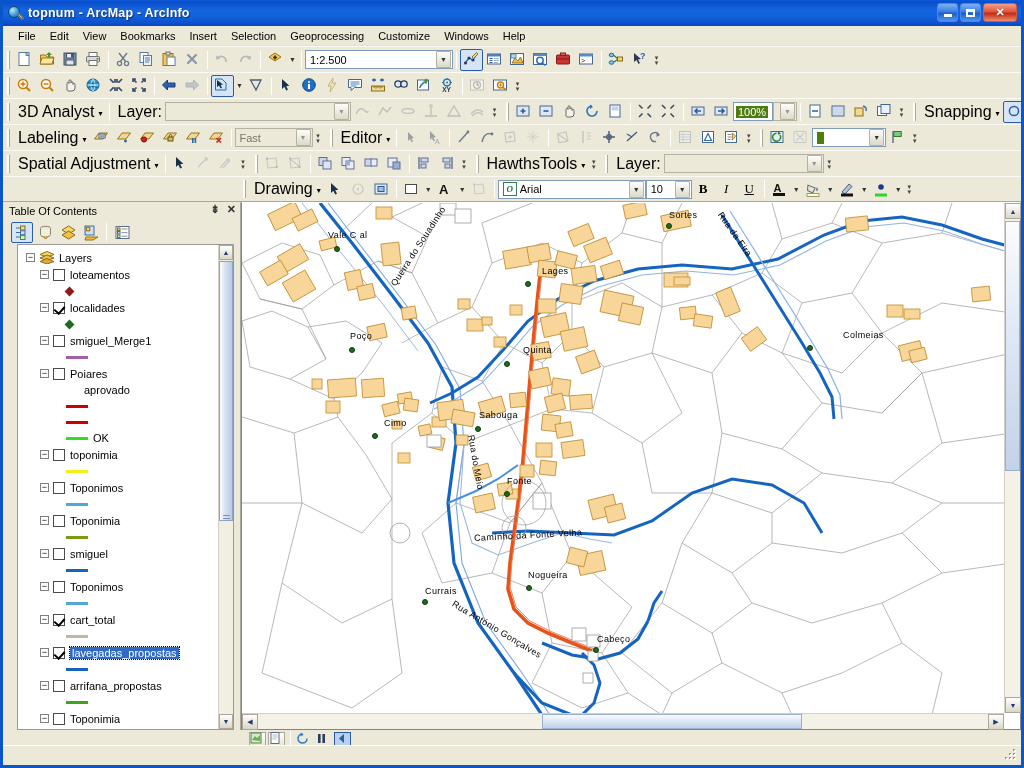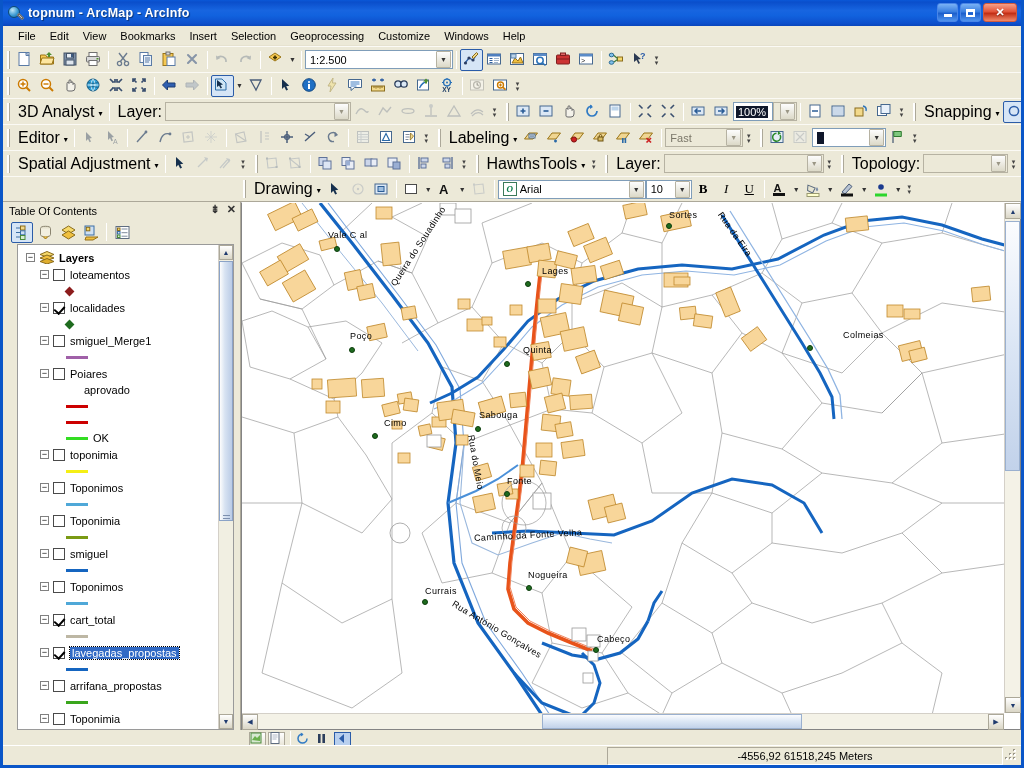--- a/index.html
+++ b/index.html
@@ -107,21 +107,21 @@
   }
   .combo .cval { flex:1; white-space:nowrap; overflow:hidden; }
   .combo .carrow {
     width:15px; height:17px; margin:0 1px 0 0;
     background: linear-gradient(180deg,#fdfdfd,#dcd9c8);
     border:1px solid #b6b2a2; border-radius:1px;
     display:flex;align-items:center;justify-content:center;font-size:7px;color:#333;
   }
   .combo.grey { background:#ece9d8; border-color:#b6b2a2; color:#7a7668; }
   .combo.grey .carrow { color:#9a9685; }
-  .combo .selval { background:#0f172a; color:#fff; padding:0 2px; }
+  .combo .selval { background:#4d7c0f; color:#fff; padding:0 2px; }
 
   
   .ic { position:relative; width:17px; height:17px; display:block; }
   .ic svg { display:block; }
 
   
   .workspace { display:flex; height: 528px; background:#ece9d8; }
 
   
   .toc { width: 238px; background:#ece9d8; display:flex; flex-direction:column;
@@ -151,21 +151,21 @@
     width:12px;height:12px;border:1px solid #4a4a4a;background:#fff;
     margin-right:5px;flex:0 0 auto;position:relative;
   }
   .cb.on::after {
     content:""; position:absolute; left:2px; top:1px; width:5px;height:8px;
     border:solid #000; border-width:0 2px 2px 0; transform:rotate(42deg);
   }
   .layers-ico { width:16px;height:13px;margin-right:4px;flex:0 0 auto; }
   .tname { color:#000; }
   .tname.sel { background:#316ac5; color:#fff; padding:0 2px; outline:1px dotted #000;}
-  .tname.bold { font-weight:bold;text-align:center; }
+  .tname.bold { font-weight:normal;text-align:center; }
   .symrow { display:flex; align-items:center; height:16px; padding-left:44px; font-size:11px;}
   .sym-line { width:22px; height:3px; flex:0 0 auto; }
   .sym-dot { width:7px;height:7px; flex:0 0 auto; transform:rotate(45deg); }
   .sym-label { margin-left:5px; }
   .sym-text-only { padding-left:62px; font-size:11px; height:16px; line-height:16px;}
 
   .vscroll {
     position:absolute; right:0; top:0; width:15px; bottom:0;
     background:#f1efe2; border-left:1px solid #d4d0c8;
   }
@@ -923,20 +923,85 @@
             </svg>
           </span>
         </div>
 
     </div>
   </div>
 
   <div class="tbrow">
     <div class="tb">
       <div class="grip"></div>
+      <div class="tlabel dd">Labeling</div>
+      <div class="btn">
+          <span class="ic">
+            <svg width="16" height="16">
+        <path d="M1.5 10 L6 4 L14.5 4 L10 10 Z" fill="#f0d692" stroke="#9a7517"></path>
+        <rect x="6" y="5" width="6" height="4" fill="#fff" stroke="#46688f"></rect>
+        <path d="M7 6.3h4M7 7.6h4" stroke="#46688f" stroke-width=".7"></path>
+            </svg>
+          </span>
+        </div>
+      <div class="btn">
+          <span class="ic">
+            <svg width="16" height="16">
+        <path d="M1.5 10 L6 4 L14.5 4 L10 10 Z" fill="#f0d692" stroke="#9a7517"></path>
+        <path d="M8 12 L11 12 M9.5 10.5 L9.5 13.5" stroke="#2a6aa8" stroke-width="1.5"></path>
+            </svg>
+          </span>
+        </div>
+      <div class="btn">
+          <span class="ic">
+            <svg width="16" height="16">
+        <path d="M1.5 10 L6 4 L14.5 4 L10 10 Z" fill="#f0d692" stroke="#9a7517"></path>
+        <circle cx="5" cy="10.5" r="2.6" fill="#cc2222" stroke="#7f1212"></circle>
+            </svg>
+          </span>
+        </div>
+      <div class="btn">
+          <span class="ic">
+            <svg width="16" height="16">
+        <path d="M1.5 10 L6 4 L14.5 4 L10 10 Z" fill="#f0d692" stroke="#9a7517"></path>
+        <rect x="6" y="8" width="5" height="4" fill="#d8ba62" stroke="#6d5310"></rect>
+        <path d="M7.3 8 v-1.3 a1.2 1.2 0 0 1 2.4 0 V8" fill="none" stroke="#6d5310"></path>
+            </svg>
+          </span>
+        </div>
+      <div class="btn">
+          <span class="ic">
+            <svg width="16" height="16">
+        <path d="M1.5 10 L6 4 L14.5 4 L10 10 Z" fill="#f0d692" stroke="#9a7517"></path>
+        <rect x="7" y="9" width="1.6" height="5" fill="#2a6aa8"></rect>
+              <rect x="9.6" y="9" width="1.6" height="5" fill="#2a6aa8"></rect>
+            </svg>
+          </span>
+        </div>
+      <div class="btn">
+          <span class="ic">
+            <svg width="16" height="16">
+        <path d="M1.5 10 L6 4 L14.5 4 L10 10 Z" fill="#f0d692" stroke="#9a7517"></path>
+        <path d="M8.5 9 L13 13.5 M13 9 L8.5 13.5" stroke="#cc2222" stroke-width="1.7"></path>
+            </svg>
+          </span>
+        </div>
+      <div class="sep"></div>
+      <div class="combo grey" style="width:78px;">
+        <div class="cval">Fast</div>
+        <div class="carrow">▼</div>
+      </div>
+      <div class="overflow">
+          <i>▾</i>
+          <i>▾</i>
+        </div>
+    </div>
+
+    <div class="tb">
+      <div class="grip"></div>
       <div class="tlabel dd">Editor</div>
       <div class="sep"></div>
       <div class="btn dis">
           <span class="ic">
             <svg width="16" height="16">
         <path d="M5 3 L5 12 L7 10 L8.6 13.2 L10 12.5 L8.5 9.5 L11 9 Z" fill="#2b3e5c"></path>
             </svg>
           </span>
         </div>
       <div class="btn dis">
@@ -1039,85 +1104,20 @@
         </div>
       <div class="btn">
           <span class="ic">
             <svg width="16" height="16">
         <rect x="2.5" y="2.5" width="11" height="11" fill="#fff" stroke="#46688f"></rect>
         <path d="M4.5 5.5h4M4.5 8h4M4.5 10.5h3" stroke="#7f8b9c"></path>
         <path d="M9.5 4 L12.5 7 L10 10.5 L9 10.8 L9.3 9.8 Z" fill="#f2d98b" stroke="#8a6c1c" stroke-width=".8"></path>
             </svg>
           </span>
         </div>
-      <div class="overflow">
-          <i>▾</i>
-          <i>▾</i>
-        </div>
-    </div>
-
-    <div class="tb">
-      <div class="grip"></div>
-      <div class="tlabel dd">Labeling</div>
-      <div class="btn">
-          <span class="ic">
-            <svg width="16" height="16">
-        <path d="M1.5 10 L6 4 L14.5 4 L10 10 Z" fill="#f0d692" stroke="#9a7517"></path>
-        <rect x="6" y="5" width="6" height="4" fill="#fff" stroke="#46688f"></rect>
-        <path d="M7 6.3h4M7 7.6h4" stroke="#46688f" stroke-width=".7"></path>
-            </svg>
-          </span>
-        </div>
-      <div class="btn">
-          <span class="ic">
-            <svg width="16" height="16">
-        <path d="M1.5 10 L6 4 L14.5 4 L10 10 Z" fill="#f0d692" stroke="#9a7517"></path>
-        <path d="M8 12 L11 12 M9.5 10.5 L9.5 13.5" stroke="#2a6aa8" stroke-width="1.5"></path>
-            </svg>
-          </span>
-        </div>
-      <div class="btn">
-          <span class="ic">
-            <svg width="16" height="16">
-        <path d="M1.5 10 L6 4 L14.5 4 L10 10 Z" fill="#f0d692" stroke="#9a7517"></path>
-        <circle cx="5" cy="10.5" r="2.6" fill="#cc2222" stroke="#7f1212"></circle>
-            </svg>
-          </span>
-        </div>
-      <div class="btn">
-          <span class="ic">
-            <svg width="16" height="16">
-        <path d="M1.5 10 L6 4 L14.5 4 L10 10 Z" fill="#f0d692" stroke="#9a7517"></path>
-        <rect x="6" y="8" width="5" height="4" fill="#d8ba62" stroke="#6d5310"></rect>
-        <path d="M7.3 8 v-1.3 a1.2 1.2 0 0 1 2.4 0 V8" fill="none" stroke="#6d5310"></path>
-            </svg>
-          </span>
-        </div>
-      <div class="btn">
-          <span class="ic">
-            <svg width="16" height="16">
-        <path d="M1.5 10 L6 4 L14.5 4 L10 10 Z" fill="#f0d692" stroke="#9a7517"></path>
-        <rect x="7" y="9" width="1.6" height="5" fill="#2a6aa8"></rect>
-              <rect x="9.6" y="9" width="1.6" height="5" fill="#2a6aa8"></rect>
-            </svg>
-          </span>
-        </div>
-      <div class="btn">
-          <span class="ic">
-            <svg width="16" height="16">
-        <path d="M1.5 10 L6 4 L14.5 4 L10 10 Z" fill="#f0d692" stroke="#9a7517"></path>
-        <path d="M8.5 9 L13 13.5 M13 9 L8.5 13.5" stroke="#cc2222" stroke-width="1.7"></path>
-            </svg>
-          </span>
-        </div>
-      <div class="sep"></div>
-      <div class="combo grey" style="width:78px;">
-        <div class="cval">Fast</div>
-        <div class="carrow">▼</div>
-      </div>
       <div class="overflow">
           <i>▾</i>
           <i>▾</i>
         </div>
     </div>
 
     <div class="tb">
       <div class="grip"></div>
       <div class="btn">
           <span class="ic">
@@ -1283,32 +1283,20 @@
       <div class="combo grey" style="width:160px;">
         <div class="cval"></div>
         <div class="carrow">▼</div>
       </div>
       <div class="overflow">
           <i>▾</i>
           <i>▾</i>
         </div>
     </div>
 
-    <div class="tb" style="flex:1;">
-      <div class="grip"></div>
-      <div class="tlabel">Topology:</div>
-      <div class="combo grey" style="flex:1;min-width:60px;">
-        <div class="cval"></div>
-        <div class="carrow">▼</div>
-      </div>
-      <div class="overflow">
-          <i>▾</i>
-          <i>▾</i>
-        </div>
-    </div>
   </div>
 
   <div class="tbrow" style="border-bottom:1px solid #aca899;">
     <div class="tb" style="margin-left:236px;">
       <div class="grip"></div>
       <div class="tlabel dd">Drawing</div>
       <div class="btn">
           <span class="ic">
             <svg width="16" height="16">
         <path d="M4 2 L4 12 L6.3 9.8 L8.2 13.6 L10 12.7 L8.2 9.2 L11.3 8.7 Z" fill="#16304e"></path>
@@ -1894,17 +1882,16 @@
         <span class="ic">
           <svg width="13" height="13">
       <path d="M9 2 L4 6.5 L9 11 Z" fill="#2b5ca8"></path>
           </svg>
         </span>
       </div>
   </div>
 
   <div class="statusbar">
     <div class="status-left"></div>
-    <div class="status-coords">-4556,92  61518,245 Meters</div>
     <div class="grippy"></div>
   </div>
 
 </div>
 
 </body></html>

